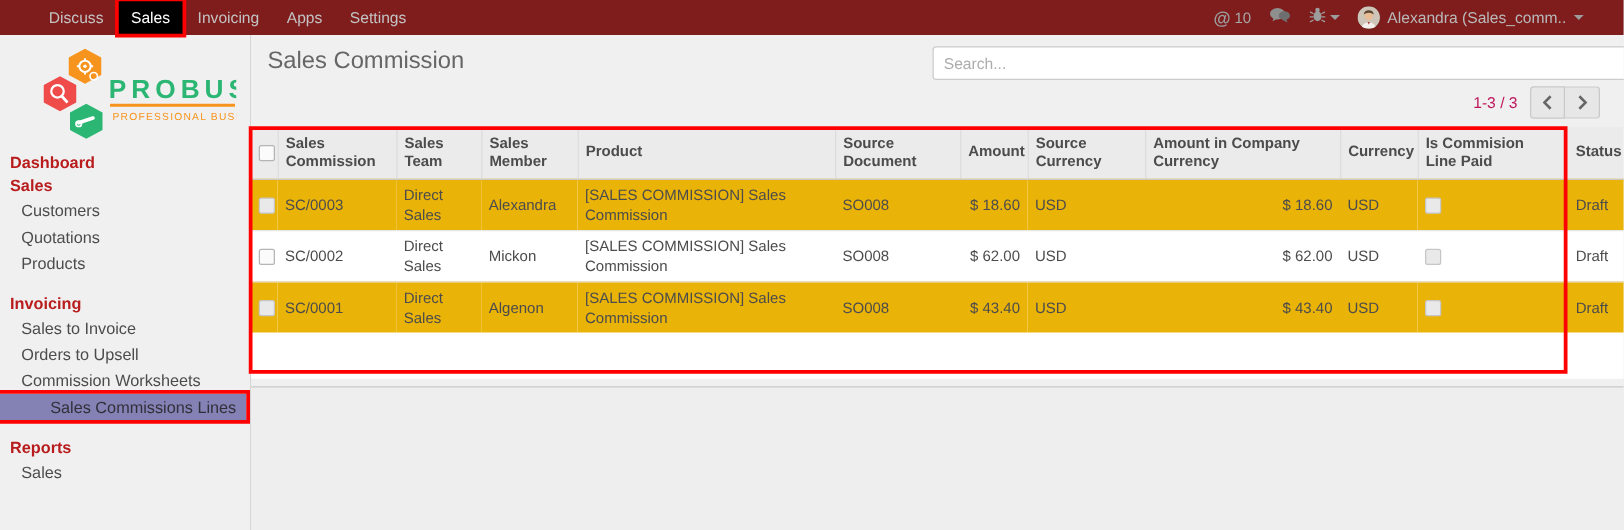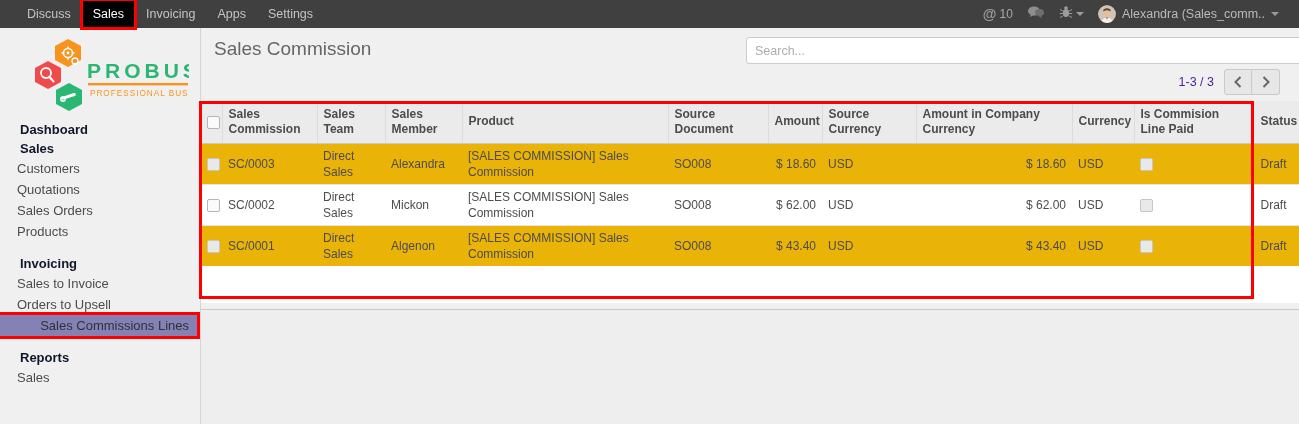--- a/index.html
+++ b/index.html
@@ -6,22 +6,22 @@
   html,body { width:1299px; height:424px; overflow:hidden; }
   body {
     font-family:"Liberation Sans", sans-serif;
     background:#f0f0f0;
     position:relative;
     color:#4c4c4c;
   }
 
   
   .navbar {
-    height:28px; background:#404040; display:flex; align-items:center;
-    padding:0 16px; position:relative; z-index:5;
+    height:28px; background:#7f1d1d; display:flex; align-items:center;
+    padding:0 28px; position:relative; z-index:5;
   }
   .nav-left { display:flex; align-items:center; height:100%; }
   .nav-item {
     color:#c3c3c3; font-size:12.5px; padding:0 11px; height:100%;
     display:flex; align-items:center; cursor:pointer;
   }
   .nav-item.active {
     background:#000; color:#fff; outline:3px solid #ff0000; outline-offset:-1px;
   }
   .nav-right { margin-left:auto; display:flex; align-items:center; gap:14px; color:#9c9c9c; }
@@ -40,21 +40,21 @@
   .sidebar {
     width:201px; background:#f0f0f0; border-right:1px solid #d5d5d5;
     flex:0 0 auto; overflow:hidden;
   }
   .main { flex:1; background:#f0f0f0; position:relative; }
 
   
   .logo-wrap { height:88px; display:flex; align-items:center; justify-content:center; padding-top:6px; }
   .side-menu { padding-top:4px; font-size:13px; }
   .side-heading {
-    color:#0f172a; font-weight:bold; padding:0 20px; line-height:19px; cursor:pointer;
+    color:#b91c1c; font-weight:bold; padding:0 8px; line-height:19px; cursor:pointer;
   }
   .side-heading.spaced { margin-top:12px; }
   .side-item {
     color:#4c4c4c; padding:0 8px 0 17px; line-height:21px; cursor:pointer; white-space:nowrap;
   }
   .side-item.selected {
     background:#8481b4; color:#30303a;
     outline:3px solid #ff0000; outline-offset:0px;
     width:197px;
     text-align:right;
@@ -67,21 +67,21 @@
     position:absolute; left:545px; top:9px; width:632px; height:27px;
     background:#fff; border:1px solid #ccc; border-radius:3px;
     display:flex; align-items:center; padding:0 8px;
   }
   .searchbox input {
     flex:1; border:none; outline:none; font-size:12.5px; color:#4c4c4c;
     font-family:"Liberation Sans", sans-serif; background:transparent;
   }
   .searchbox input::placeholder { color:#adadad; }
   .pager { position:absolute; right:19px; top:41px; display:flex; align-items:center; gap:10px; }
-  .pager-text { font-size:12.5px; color:#4c1d95; }
+  .pager-text { font-size:12.5px; color:#be185d; }
   .pager-btns { display:flex; }
   .pager-btn {
     width:28px; height:26px; background:#e7e7e7; border:1px solid #c9c9c9;
     display:flex; align-items:center; justify-content:center; cursor:pointer;
   }
   .pager-btn + .pager-btn { border-left:none; }
   .pager-btn:first-child { border-radius:3px 0 0 3px; }
   .pager-btn:last-child { border-radius:0 3px 3px 0; }
 
   
@@ -204,25 +204,25 @@
         <rect x="77" y="48" width="100" height="2.4" fill="#f7941d"></rect>
         <text x="79" y="61" font-family="Liberation Sans, sans-serif" font-size="8.2" fill="#f7941d" letter-spacing="1">PROFESSIONAL BUSINESS</text>
       </svg>
     </div>
 
     <div class="side-menu">
       <div class="side-heading">Dashboard</div>
       <div class="side-heading">Sales</div>
       <div class="side-item">Customers</div>
       <div class="side-item">Quotations</div>
-      <div class="side-item">Sales Orders</div>
       <div class="side-item">Products</div>
       <div class="side-heading spaced">Invoicing</div>
       <div class="side-item">Sales to Invoice</div>
       <div class="side-item">Orders to Upsell</div>
+      <div class="side-item">Commission Worksheets</div>
       <div class="side-item selected">Sales Commissions Lines</div>
       <div class="side-heading spaced">Reports</div>
       <div class="side-item">Sales</div>
     </div>
   </div>
 
   <div class="main">
 
     <div class="control-panel">
       <div class="page-title">Sales Commission</div>

